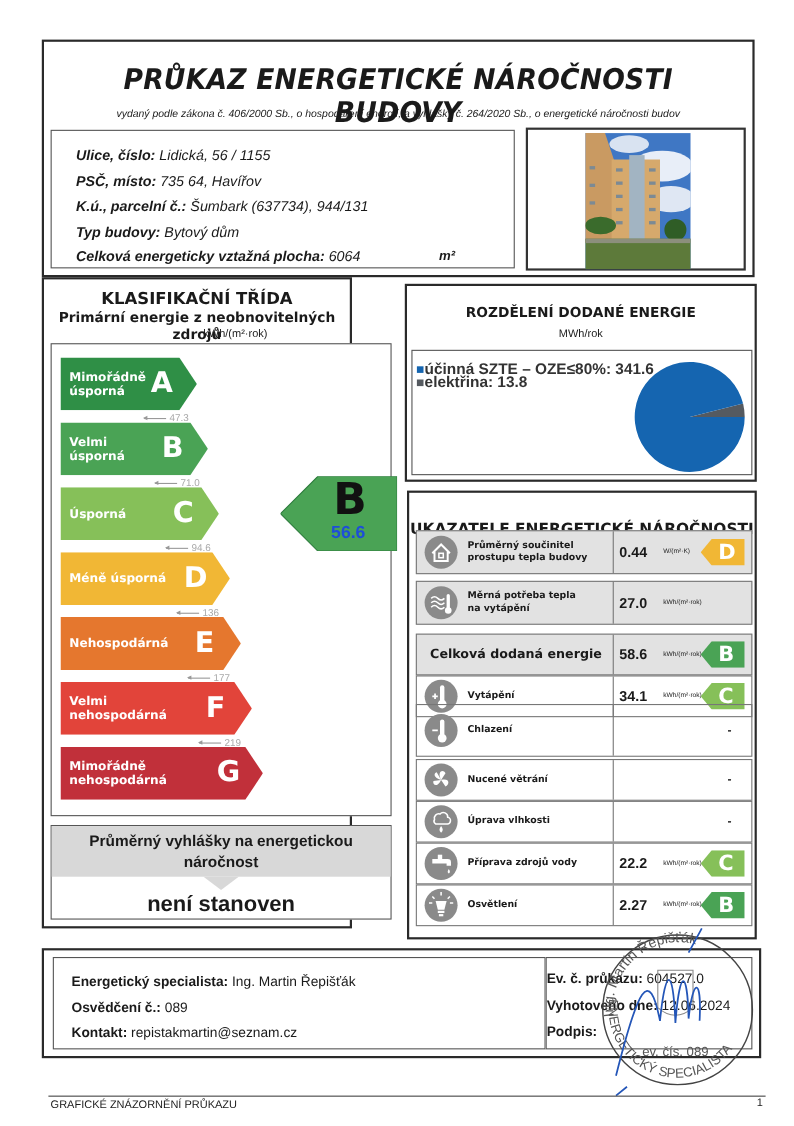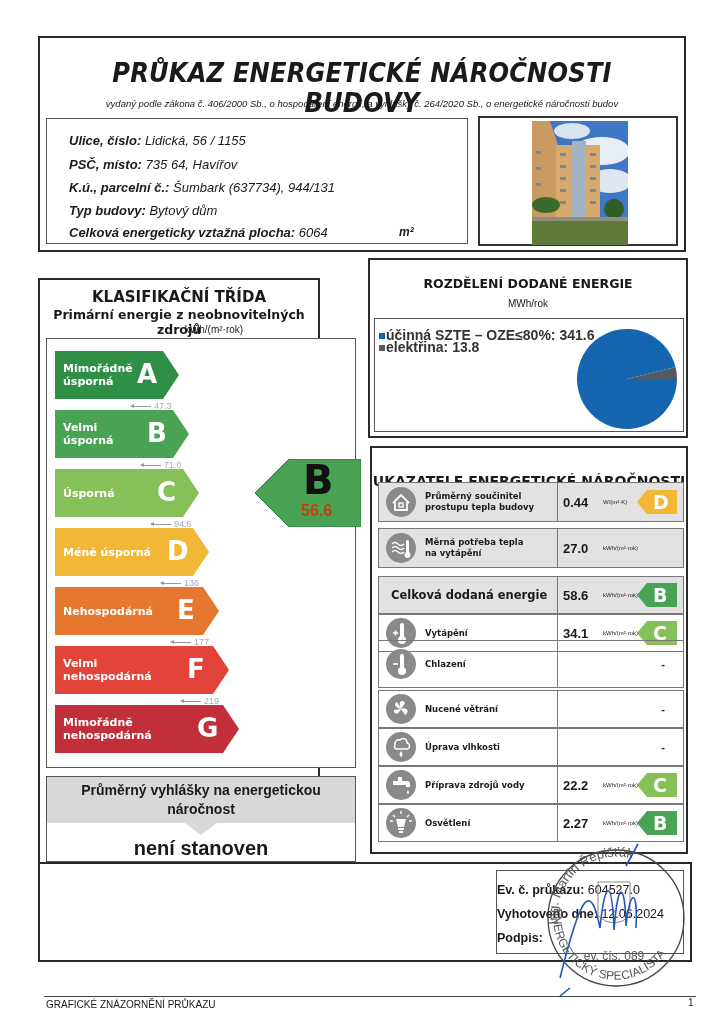--- a/index.html
+++ b/index.html
@@ -13,35 +13,35 @@
   #hdr { left: 38px; top: 36px; width: 648px; height: 216px; font-style: italic; }
   #title { left: 0; width: 100%; top: 20px; text-align: center; font-size: 26px; font-weight: bold; letter-spacing: 0.2px; font-family: "DejaVu Sans", sans-serif; transform: scaleX(0.93); }
   #subtitle { left: 0; width: 100%; top: 60px; text-align: center; font-size: 9.5px; }
   #info-box { left: 6px; top: 80px; width: 422px; height: 126px; }
   .info-row { position: absolute; left: 22px; font-size: 13px; }
   .info-row .lab { font-weight: bold; }
   #photo-box { left: 438px; top: 78px; width: 200px; height: 130px; border: 2px solid #333; }
   #photo { left: 52px; top: 3px; width: 96px; height: 124px; overflow: hidden; }
 
   
-  #cls { left: 38px; top: 278px; width: 282px; height: 592px; }
+  #cls { left: 38px; top: 252px; width: 282px; height: 592px; }
   #cls-title { left: 0; width: 100%; top: 8px; text-align: center; font-size: 15px; font-weight: bold; font-family: "DejaVu Sans", sans-serif; }
   #cls-sub { left: 0; width: 100%; top: 27px; text-align: center; font-size: 12.5px; font-weight: bold; font-family: "DejaVu Sans", sans-serif; }
   #cls-unit { left: 0; width: 100%; top: 44px; text-align: center; font-size: 10px; padding-left: 70px; }
   #scale-box { left: 6px; top: 58px; width: 310px; height: 430px; }
   .cls-bar { position: absolute; left: 8px; height: 48px; }
   .cls-bar svg { position: absolute; left: 0; top: 0; }
   .cls-bar .lbl { position: absolute; left: 8px; color: #fff; font-weight: bold; font-size: 11px; line-height: 13px; top: 50%; transform: translateY(-50%); font-family: "DejaVu Sans", sans-serif; }
   .cls-bar .let { position: absolute; color: #fff; font-weight: bold; font-size: 26px; top: 50%; transform: translateY(-52%); font-family: "DejaVu Sans", sans-serif; }
   .thr { position: absolute; font-size: 9px; color: #aaa; }
   .thr .arr { display: inline-block; width: 20px; height: 1px; background: #999; vertical-align: middle; margin-right: 3px; position: relative; }
   .thr .arr::before { content: ""; position: absolute; left: -1px; top: -2px; border-right: 4px solid #999; border-top: 2.5px solid transparent; border-bottom: 2.5px solid transparent; }
   #result { left: 208px; top: 120px; width: 106px; height: 68px; }
   #result-letter { position: absolute; left: 48px; top: -2px; font-size: 40px; font-weight: bold; color: #111; font-family: "DejaVu Sans", sans-serif; }
-  #result-value { position: absolute; left: 46px; top: 43px; font-size: 16px; font-weight: bold; color: #c2410c; }
+  #result-value { position: absolute; left: 46px; top: 43px; font-size: 16px; font-weight: bold; color: #1d4ed8; }
   #req { left: 6px; top: 496px; width: 310px; height: 86px; }
   #req-head { left: 0; top: 0; width: 100%; height: 46px; background: #d8d8d8; text-align: center; font-weight: bold; font-size: 14px; line-height: 19px; padding-top: 4px; }
   #req-notch { left: 138px; top: 46px; width: 0; height: 0; border-left: 16px solid transparent; border-right: 16px solid transparent; border-top: 12px solid #d8d8d8; }
   #req-val { left: 0; width: 100%; top: 60px; text-align: center; font-weight: bold; font-size: 20px; }
 
   
   #dist { left: 368px; top: 258px; width: 320px; height: 180px; padding-left: 48px; }
   #dist-title { left: 0; width: 100%; top: 16px; text-align: center; font-size: 12.5px; font-weight: bold; font-family: "DejaVu Sans", sans-serif; }
   #dist-unit { left: 0; width: 100%; top: 38px; text-align: center; font-size: 10px; }
   #dist-box { left: 4px; top: 58px; width: 310px; height: 114px; }
@@ -328,20 +328,25 @@
         <div class="val">2.27</div>
         <div class="unit" style="left:224px">kWh/(m²·rok)</div>
         <div class="badge"><svg width="40" height="24">
             <polygon points="0,12 10,0 40,0 40,24 10,24" fill="#4aa355"></polygon>
           </svg><span>B</span></div>
       </div>
     </div>
 </div>
 
 <div class="frame" id="spec">
+  <div class="inner" id="spec-in">
+    <div class="spec-row" style="top:14px"><span class="lab">Energetický specialista:</span> <span>Ing. Martin Řepišťák</span></div>
+    <div class="spec-row" style="top:38px"><span class="lab">Osvědčení č.:</span> <span>089</span></div>
+    <div class="spec-row" style="top:61px"><span class="lab">Kontakt:</span> <span>repistakmartin@seznam.cz</span></div>
+  </div>
   <div class="inner" id="spec-right">
     <div class="sr-row" style="top:12px;left:0"><span class="lab">Ev. č. průkazu:</span> <span>604527.0</span></div>
     <div class="sr-row" style="top:36px;left:0"><span class="lab">Vyhotoveno dne:</span> <span>12.06.2024</span></div>
     <div class="sr-row" style="top:60px;left:0"><span class="lab">Podpis:</span></div>
   </div>
 </div>
 
 <svg class="abs" id="stamp" viewBox="0 0 170 160">
   <defs>
     <path id="arcTop" d="M 28,86 A 58,58 0 0 1 146,70"></path>

